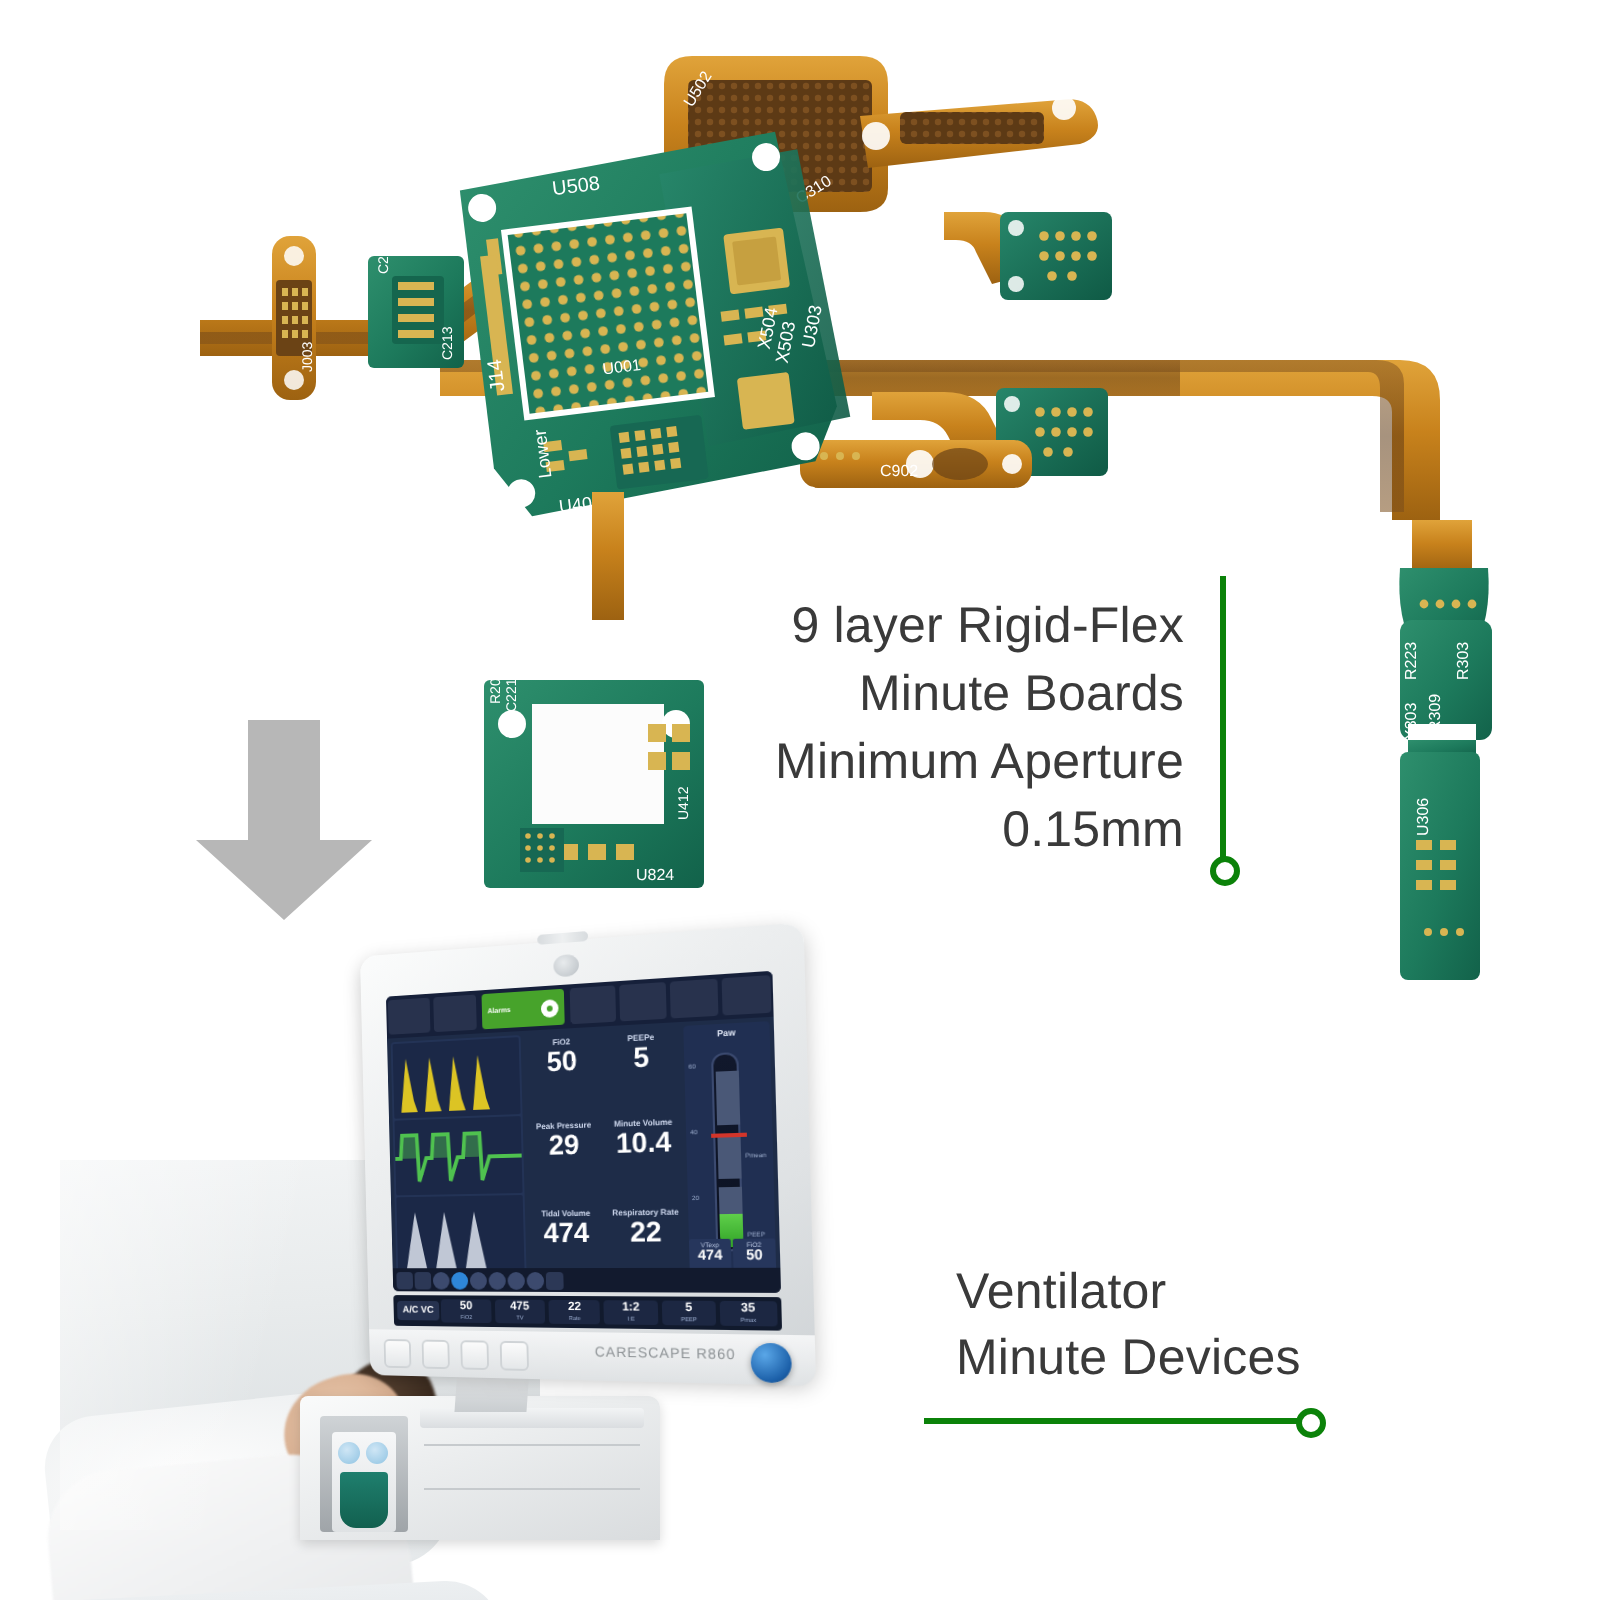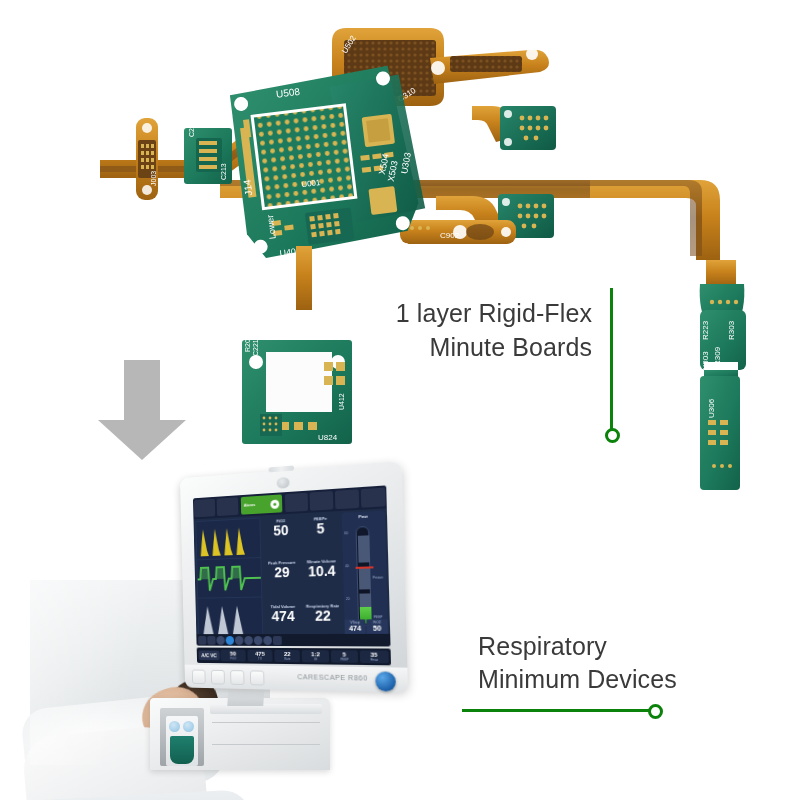--- a/index.html
+++ b/index.html
@@ -432,29 +432,31 @@
     </svg>
   </div>
 
   <div class="arrow">
     <svg viewBox="0 0 92 100" width="92" height="100" aria-hidden="true">
       <path d="M28 0 L64 0 L64 60 L90 60 L46 100 L2 60 L28 60 Z" fill="#b7b7b7"></path>
     </svg>
   </div>
 
   <div class="callout-right">
-    <div>1 layer Rigid-Flex</div>
+    <div>9 layer Rigid-Flex</div>
     <div>Minute Boards</div>
+    <div>Minimum Aperture</div>
+    <div>0.15mm</div>
   </div>
   <div class="leader-v"></div>
   <div class="leader-v-dot"></div>
 
   <div class="callout-left">
-    <div>Respiratory</div>
-    <div>Minimum Devices</div>
+    <div>Ventilator</div>
+    <div>Minute Devices</div>
   </div>
   <div class="leader-h"></div>
   <div class="leader-h-dot"></div>
 
   <div class="vent">
 
     <div class="bed-bg">
       <div class="pillow"></div>
       <div class="patient-hair"></div>
       <div class="patient-head"></div>

